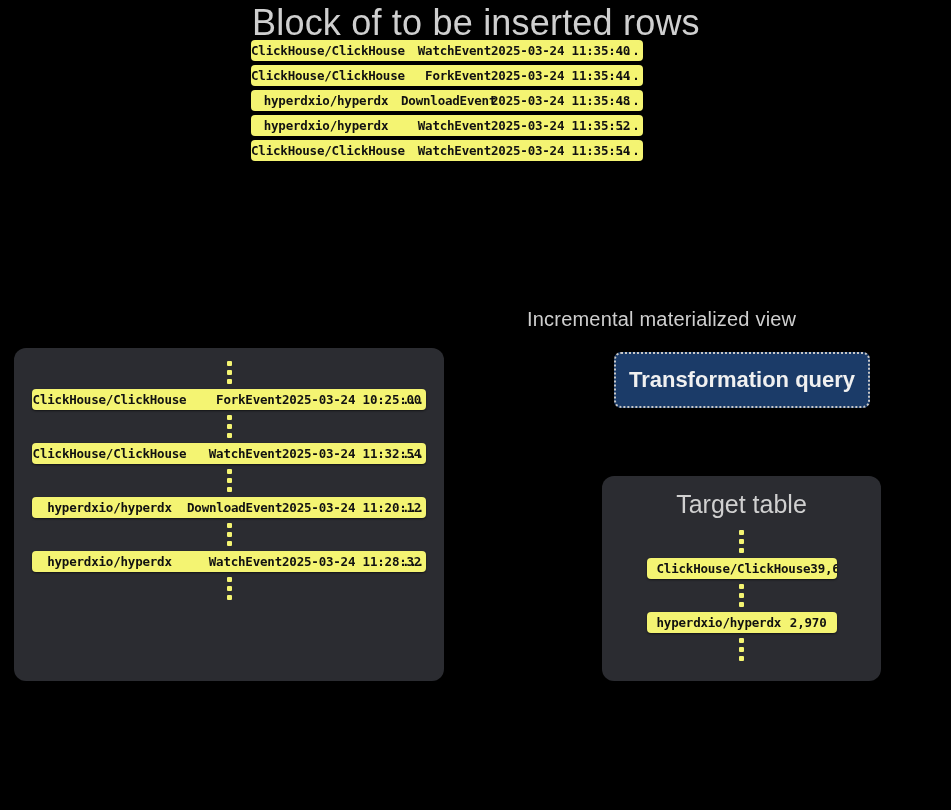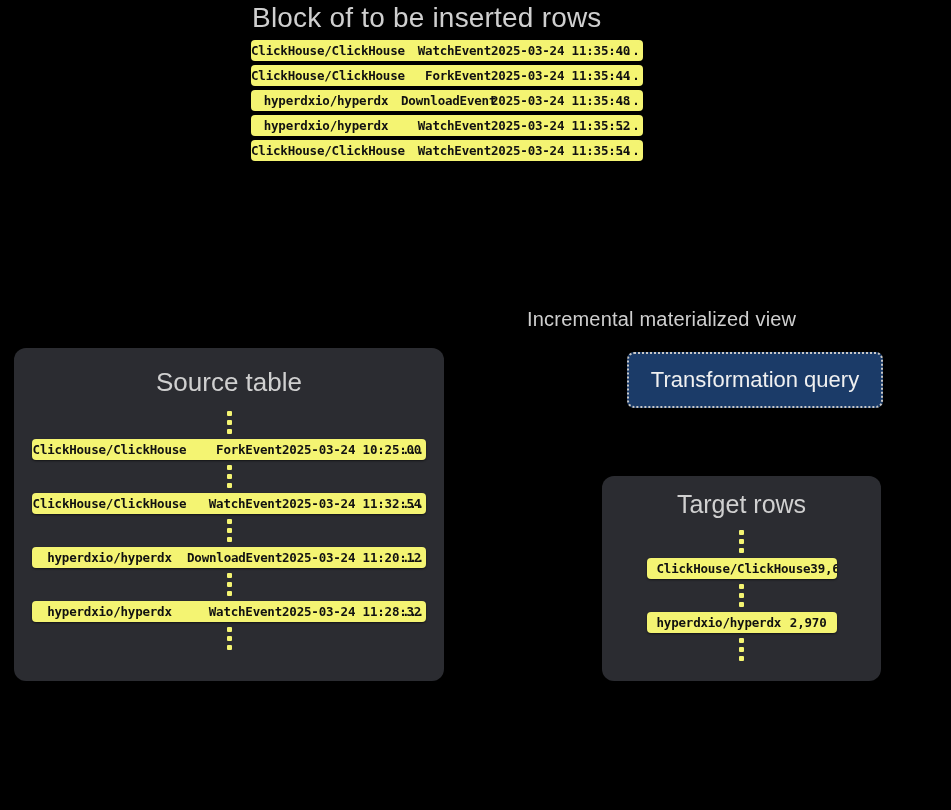--- a/index.html
+++ b/index.html
@@ -114,31 +114,32 @@
   #source-body .row .c-repo  { width: 155px; }
   #source-body .row .c-event { width: 95px; }
   #source-body .row .c-time  { width: 118px; }
   #source-body .row .c-ell   { width: 26px; }
 
   
   #mv-heading { left: 527px; top: 308px; }
 
   #transform-box {
     position: absolute;
-    left: 627px;
+    left: 614px;
     top: 352px;
     width: 256px;
     height: 56px;
     background: #1b3b68;
     border: 2px dotted #c8c8c8;
     border-radius: 7px;
     display: flex;
     align-items: center;
     justify-content: center;
     box-shadow: 0 2px 5px rgba(0,0,0,0.55);
+    font-weight: bold;
   }
   #transform-box span {
     font-size: 22px;
     color: #f0f0f0;
     white-space: nowrap;
   }
 
   
   #target-card {
     left: 602px;
@@ -155,21 +156,21 @@
   }
   #target-body .row {
     width: 190px;
     padding: 0 10px;
     justify-content: space-between;
   }
   #target-body .row .t-repo  { flex: 0 0 auto; }
   #target-body .row .t-count { flex: 0 0 auto; }
 
   
-  #page-title { left: 252px; top: 2px; font-size: 28px; text-align: center; }
+  #page-title { left: 252px; top: 2px; font-size: 36px; text-align: center; }
 </style>
 </head>
 <body>
 
 <div class="heading" id="page-title">Block of to be inserted rows</div>
 
 <div id="block-rows">
     <div class="row">
       <span class="c-repo">ClickHouse/ClickHouse</span>
       <span class="c-event">WatchEvent</span>
@@ -196,21 +197,20 @@
     </div>
     <div class="row">
       <span class="c-repo">ClickHouse/ClickHouse</span>
       <span class="c-event">WatchEvent</span>
       <span class="c-time">2025-03-24 11:35:54</span>
       <span class="c-ell">...</span>
     </div>
   </div>
 
 <div class="card" id="source-card">
-  <div class="card-title">Source table</div>
   <div id="source-body">
       <div class="vdots">
         <i></i>
         <i></i>
         <i></i>
       </div>
       <div class="row">
         <span class="c-repo">ClickHouse/ClickHouse</span>
         <span class="c-event">ForkEvent</span>
         <span class="c-time">2025-03-24 10:25:00</span>
@@ -257,21 +257,21 @@
     </div>
 </div>
 
 <div class="heading" id="mv-heading">Incremental materialized view</div>
 
 <div id="transform-box">
   <span>Transformation query</span>
 </div>
 
 <div class="card" id="target-card">
-  <div class="card-title">Target rows</div>
+  <div class="card-title">Target table</div>
   <div id="target-body">
       <div class="vdots">
         <i></i>
         <i></i>
         <i></i>
       </div>
       <div class="row">
         <span class="t-repo">ClickHouse/ClickHouse</span>
         <span class="t-count">39,640</span>
       </div>

